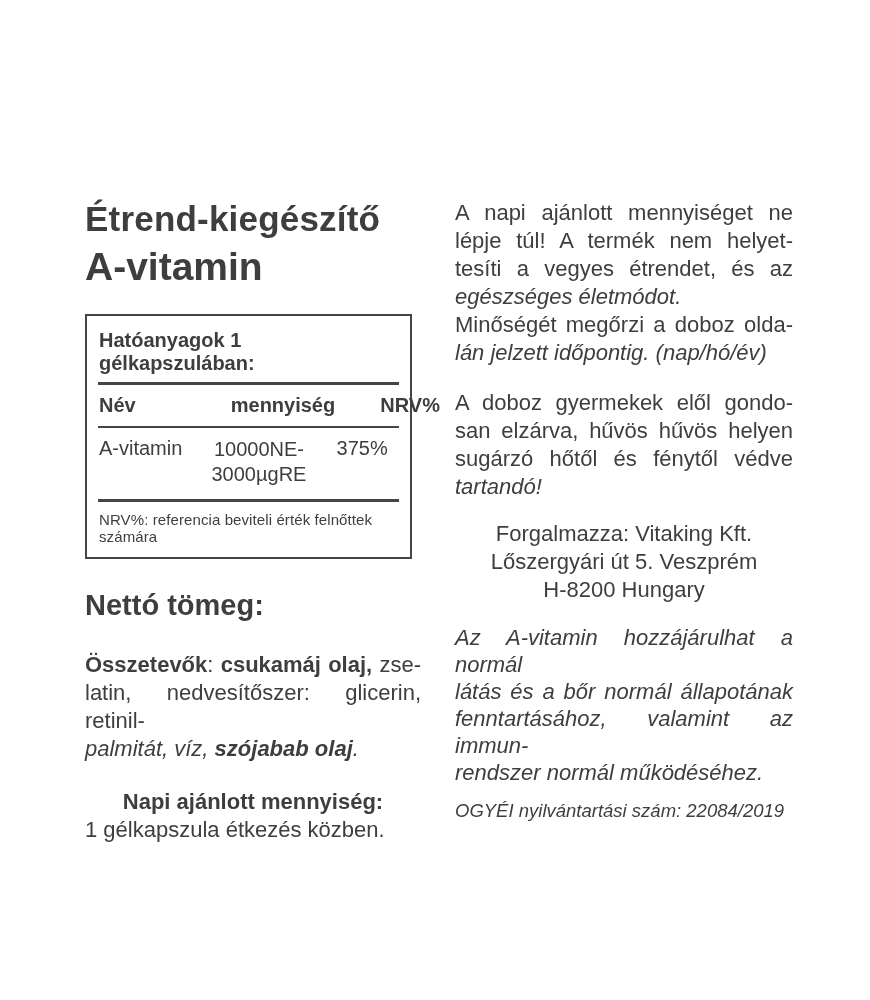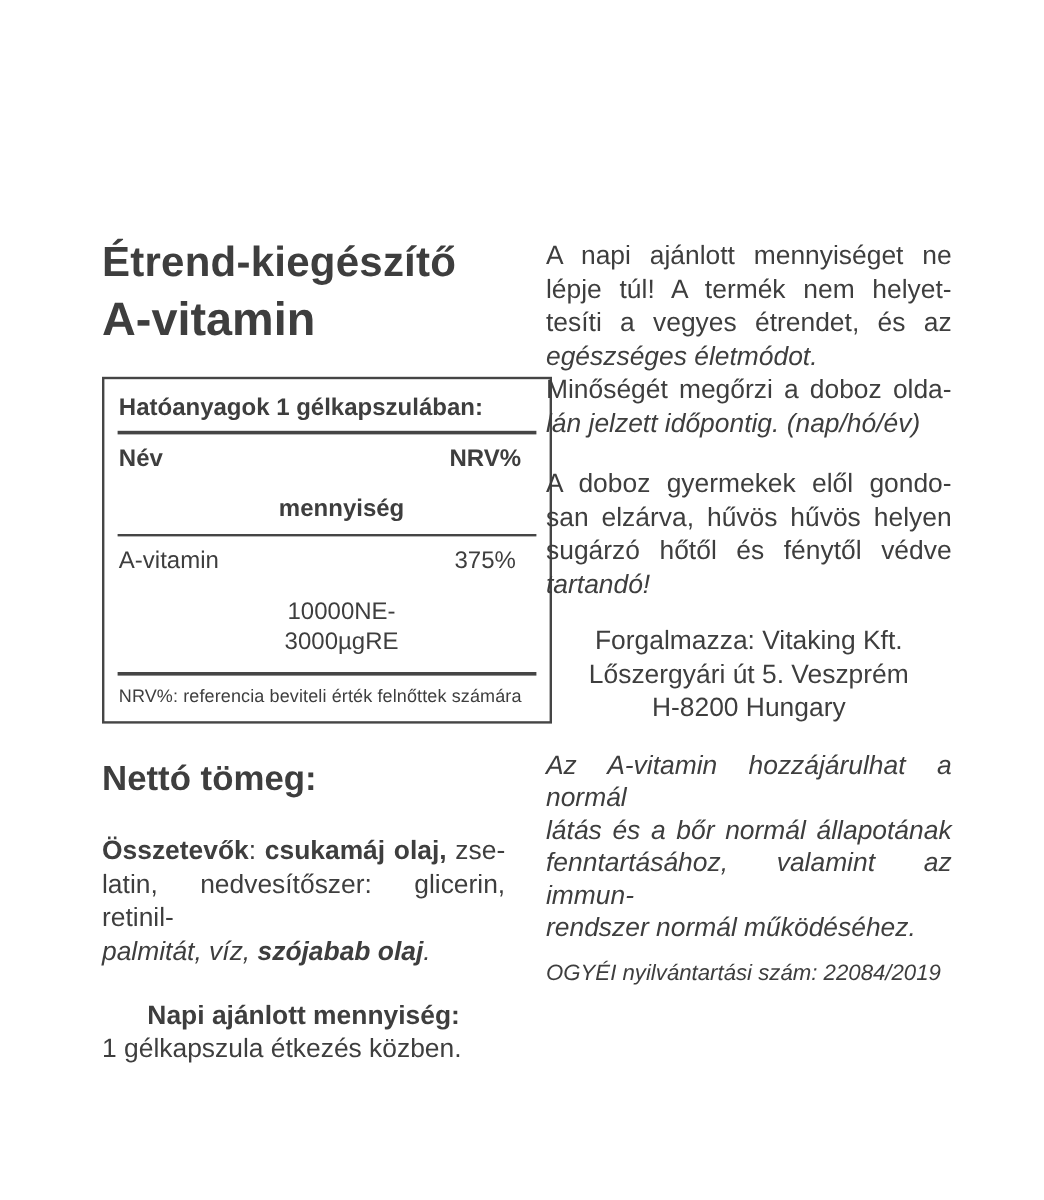--- a/index.html
+++ b/index.html
@@ -19,37 +19,37 @@
   .left-col  { position: absolute; left: 85px;  top: 197px; width: 336px; }
   .right-col { position: absolute; left: 455px; top: 199px; width: 338px; }
 
   
   .h1a { font-size: 35px; font-weight: bold; line-height: 1.25; letter-spacing: 0.2px; }
   .h1b { font-size: 39px; font-weight: bold; line-height: 1.2; margin-top: 3px; }
 
   
   .ing-table {
     margin-top: 23px;
-    width: 375px;
+    width: 327px;
     border: 2px solid #454545;
     padding: 8px 11px 9px 11px;
   }
   .t-title { font-size: 20px; font-weight: bold; padding: 5px 1px 7px 1px; }
   .rule { background: #454545; width: 100%; }
   .rule.thick { height: 3px; }
   .rule.thin  { height: 2px; }
   .t-head, .t-row {
     display: grid;
     grid-template-columns: 31% 45% 24%;
     font-size: 20px;
     padding: 9px 1px 9px 1px;
   }
-  .t-head { font-weight: bold; }
+  .t-head { font-weight: bold; gap: 24px; }
   .t-row  { padding-bottom: 12px; }
-  .c.amt  { text-align: center; margin-top: 42px; }
+  .c.amt  { text-align: center; }
   .c.nrv  { text-align: center; }
   .c.amt span { display: block; line-height: 25px; }
   .t-foot { font-size: 15px; padding: 9px 1px 3px 1px; letter-spacing: 0.1px; }
 
   
   .net { margin-top: 27px; font-size: 29px; font-weight: bold; line-height: 38px; }
 
   
   .para { font-size: 22px; line-height: 28px; }
   .para .jline { text-align: center; }

